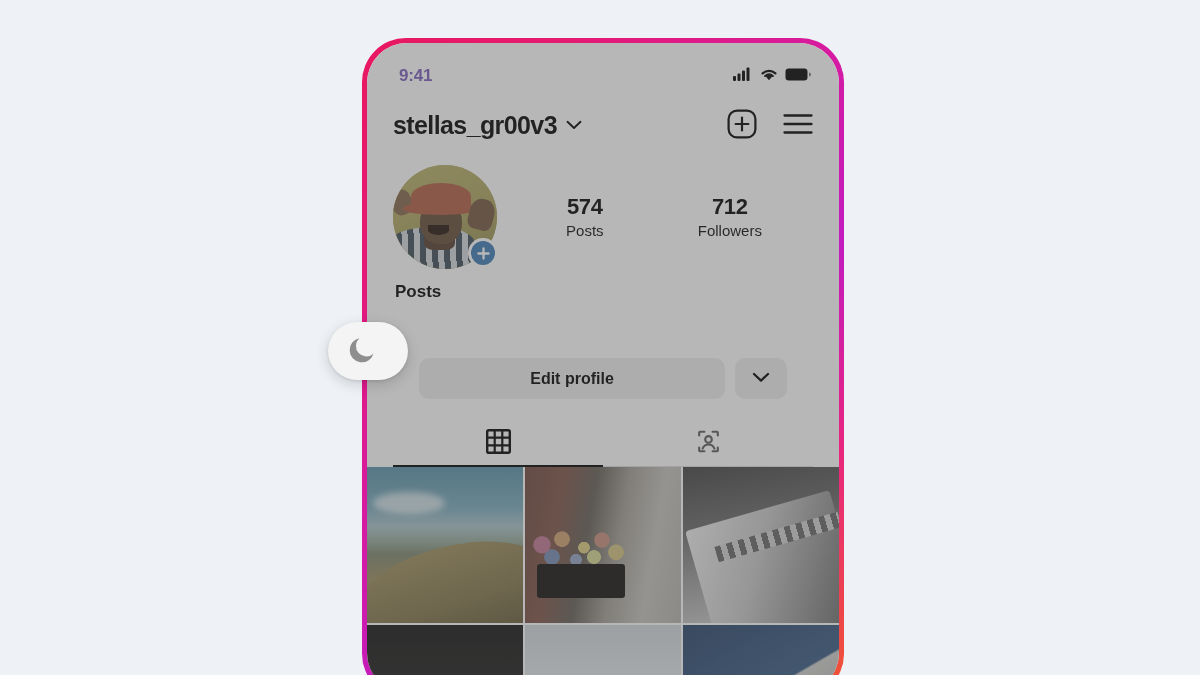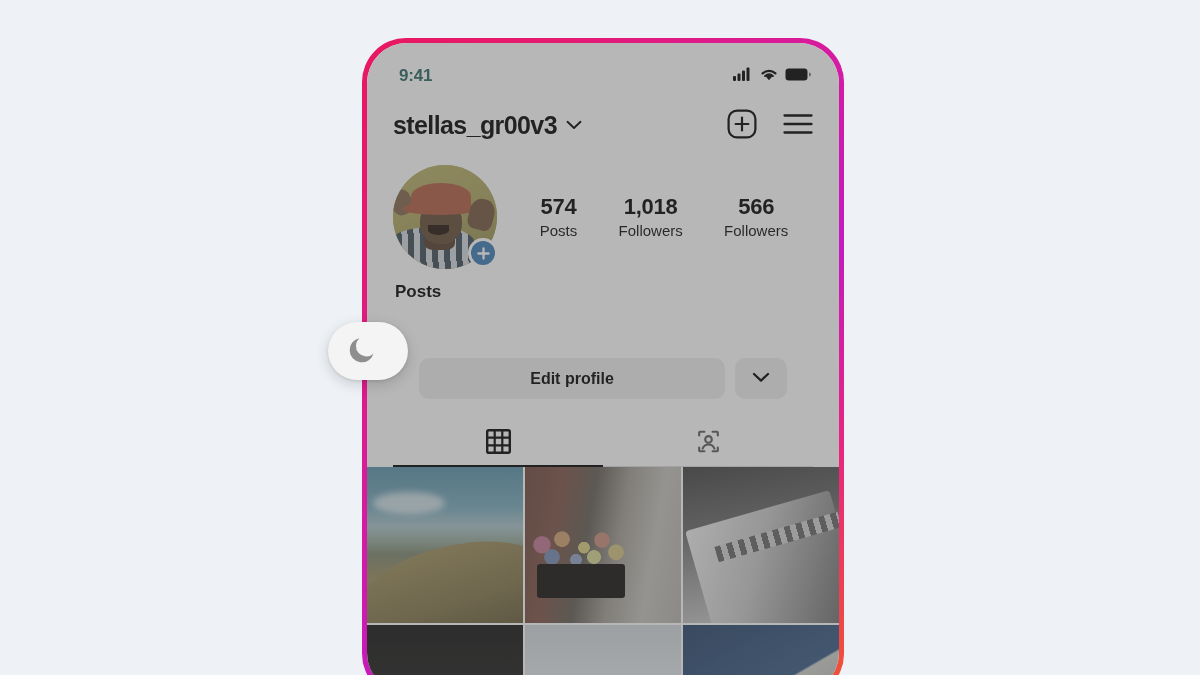--- a/index.html
+++ b/index.html
@@ -62,21 +62,21 @@
     height: 52px;
     display: flex;
     align-items: center;
     justify-content: space-between;
     padding: 14px 28px 0 32px;
     background: #ffffff;
   }
   #status-time {
     font-size: 17px;
     font-weight: bold;
-    color: #0f766e;
+    color: #8b5cf6;
     letter-spacing: -0.2px;
   }
   #status-icons {
     display: flex;
     align-items: center;
     gap: 7px;
   }
 
   
   #profile-header {
@@ -513,25 +513,21 @@
                 </svg>
               </div>
             </div>
 
             <div id="stats">
               <div class="stat">
                 <div class="stat-value">574</div>
                 <div class="stat-label">Posts</div>
               </div>
               <div class="stat">
-                <div class="stat-value">1,018</div>
-                <div class="stat-label">Followers</div>
-              </div>
-              <div class="stat">
-                <div class="stat-value">566</div>
+                <div class="stat-value">712</div>
                 <div class="stat-label">Followers</div>
               </div>
             </div>
           </div>
 
           <div id="display-name">Posts</div>
 
           <div id="bio-space"></div>
 
           <div id="action-row">

